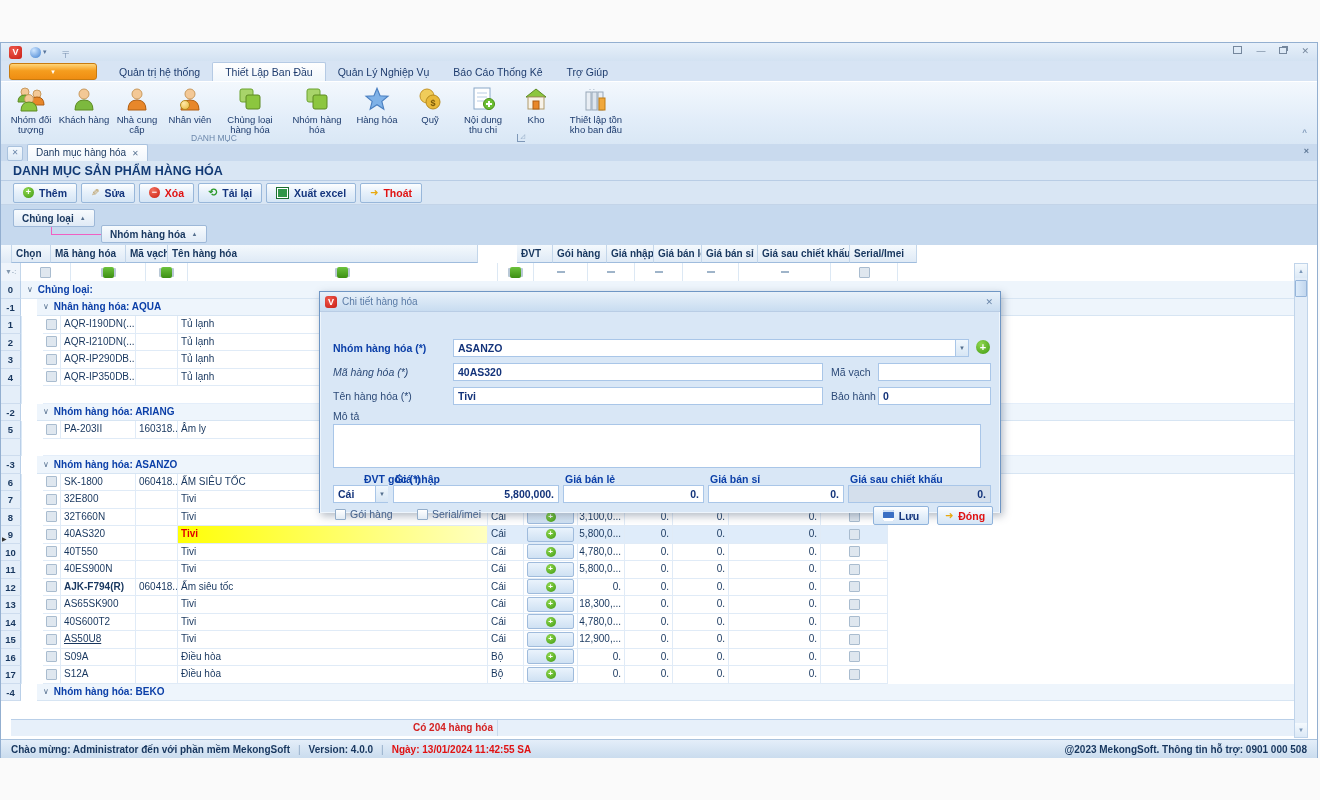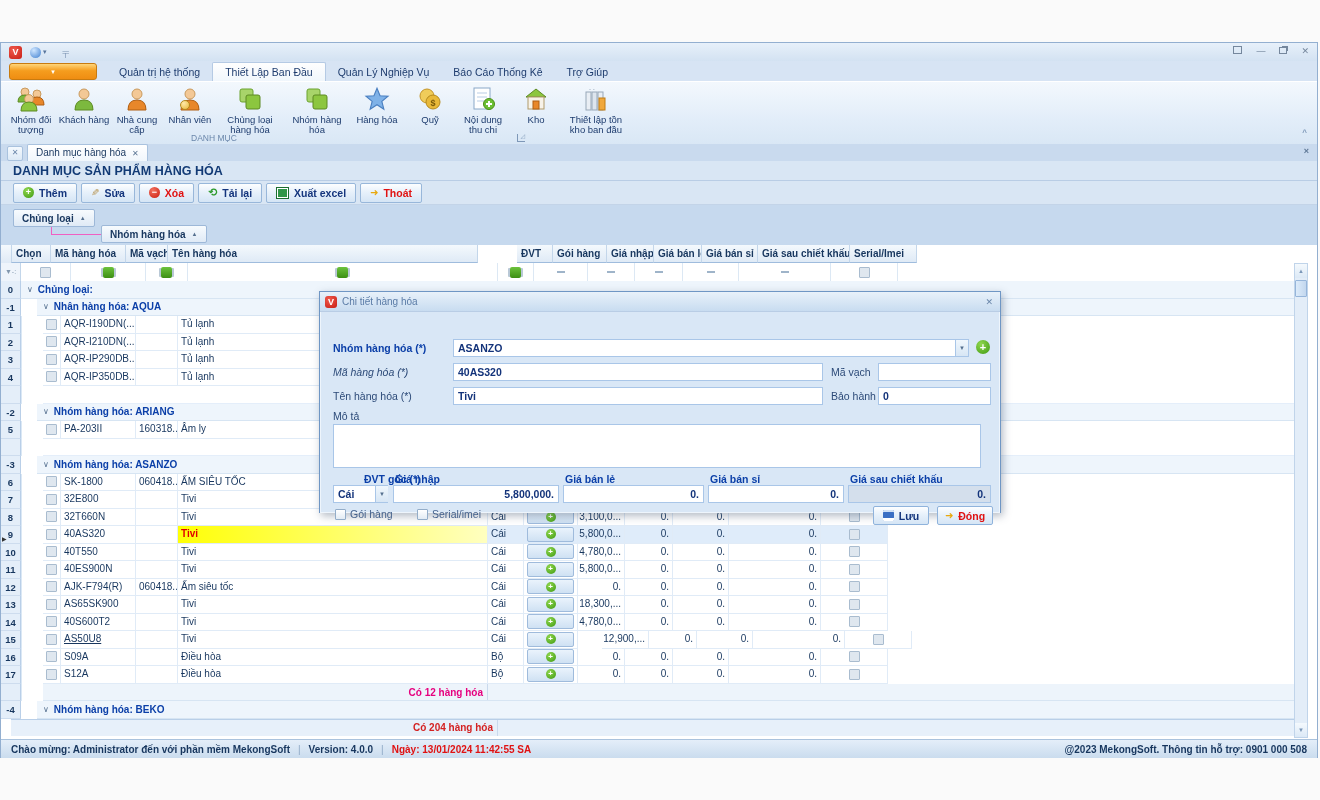--- a/index.html
+++ b/index.html
@@ -632,21 +632,21 @@
             <div class="cell ctr" style="width: 67px;">
               <span class="cb dim"></span>
             </div>
           </div>
           <div class="grow">
             <div class="strip">12</div>
             <div class="indent"></div>
             <div class="cell ctr wh" style="width: 18px;">
               <span class="cb dim"></span>
             </div>
-            <div class="cell wh" style="width: 75px;">AJK-F794(R)</div>
+            <div class="cell wh" style="width: 75px; font-weight: bold;">AJK-F794(R)</div>
             <div class="cell wh" style="width: 42px;">060418...</div>
             <div class="cell" style="width: 310px;">Ấm siêu tốc</div>
             <div class="cell" style="width: 36px;">Cái</div>
             <div class="cell ctr" style="width: 54px;">
               <span class="gbtncell">
                 <span class="gplus">+</span>
               </span>
             </div>
             <div class="cell num" style="width: 47px;">0.</div>
             <div class="cell num" style="width: 48px;">0.</div>
@@ -710,21 +710,21 @@
             </div>
             <div class="cell wh" style="width: 75px; text-decoration: underline;">AS50U8</div>
             <div class="cell wh" style="width: 42px;"></div>
             <div class="cell" style="width: 310px;">Tivi</div>
             <div class="cell" style="width: 36px;">Cái</div>
             <div class="cell ctr" style="width: 54px;">
               <span class="gbtncell">
                 <span class="gplus">+</span>
               </span>
             </div>
-            <div class="cell num" style="width: 47px; margin-left: 24px;">12,900,...</div>
+            <div class="cell num" style="width: 47px;">12,900,...</div>
             <div class="cell num" style="width: 48px;">0.</div>
             <div class="cell num" style="width: 56px;">0.</div>
             <div class="cell num" style="width: 92px;">0.</div>
             <div class="cell ctr" style="width: 67px;">
               <span class="cb dim"></span>
             </div>
           </div>
           <div class="grow">
             <div class="strip">16</div>
             <div class="indent"></div>
@@ -762,27 +762,20 @@
               <span class="gbtncell">
                 <span class="gplus">+</span>
               </span>
             </div>
             <div class="cell num" style="width: 47px;">0.</div>
             <div class="cell num" style="width: 48px;">0.</div>
             <div class="cell num" style="width: 56px;">0.</div>
             <div class="cell num" style="width: 92px;">0.</div>
             <div class="cell ctr" style="width: 67px;">
               <span class="cb dim"></span>
-            </div>
-          </div>
-          <div class="grow">
-            <div class="strip"></div>
-            <div class="indent"></div>
-            <div class="gfooter">
-              <div class="ftxt">Có 12 hàng hóa</div>
             </div>
           </div>
           <div class="grow">
             <div class="strip">-4</div>
             <div class="indent g"></div>
             <div class="grouprow">
               <span class="arr">∨</span>
               <span>Nhóm hàng hóa: BEKO</span>
             </div>
           </div>

